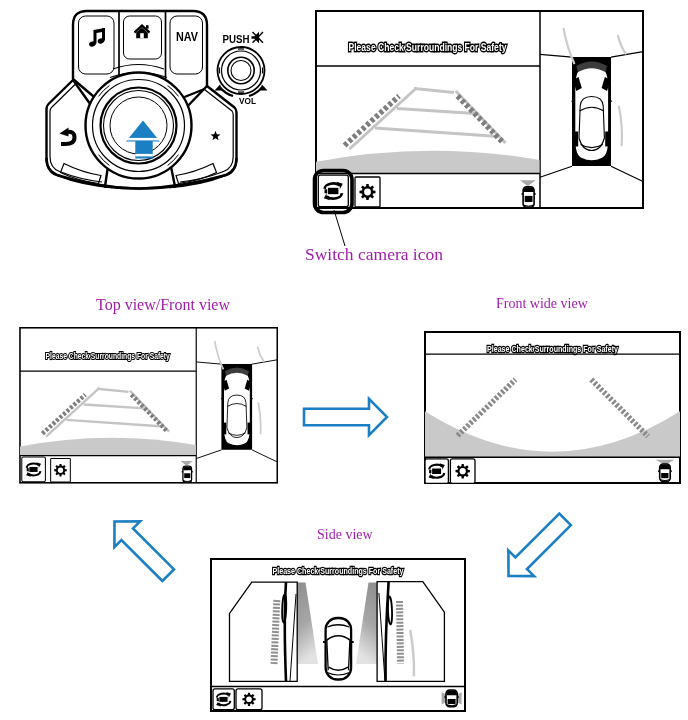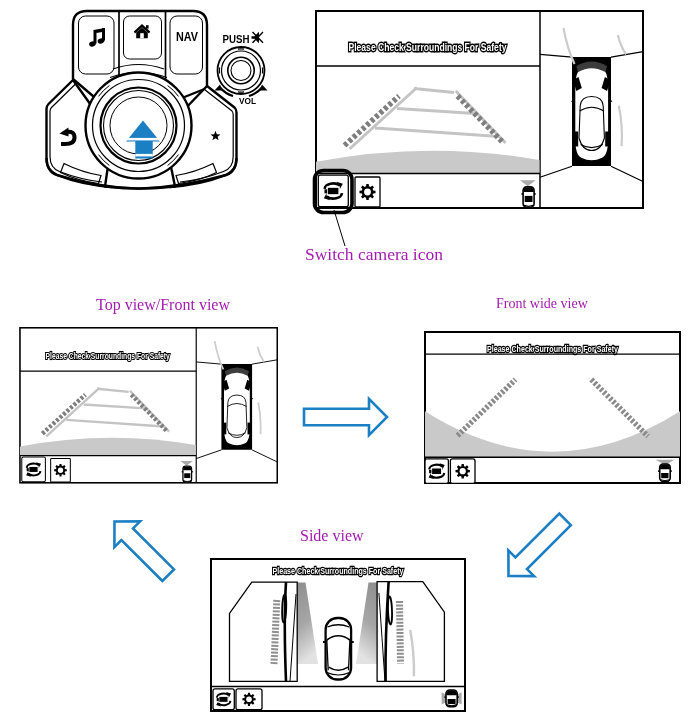--- a/index.html
+++ b/index.html
@@ -214,21 +214,21 @@
     <rect x="237.2" y="142.0" width="7.3" height="5.2" fill="#000"></rect>
     <path d="M236.2,147.9 Q240.9,150.1 245.6,147.9 L245.6,149.3 Q240.9,150.7 236.2,149.3 Z" fill="#000"></path>
     <rect x="234.1" y="139.3" width="1.8" height="1.6" fill="#000"></rect>
     <rect x="246.0" y="139.3" width="1.8" height="1.6" fill="#000"></rect>
 </svg>
 
 <svg class="abs" style="left:290px; top:390px;" width="110" height="60" viewBox="290 390 110 60">
 <polygon points="304.0,408.8 369.0,408.8 369.0,398.8 387.0,417.0 369.0,435.2 369.0,425.2 304.0,425.2" fill="#fff" stroke="#1b7fc4" stroke-width="2.6" stroke-linejoin="miter"></polygon>
 </svg>
 
-<div class="lbl" style="left:300px; top:527px; font-size:16px;">Side view</div>
+<div class="lbl" style="left:317px; top:527px; font-size:14px;">Side view</div>
 
 <svg class="abs" style="left:210px; top:558px;" width="256" height="154" viewBox="0 0 256 154">
 <rect x="1" y="1" width="254" height="152" fill="#fff" stroke="#000" stroke-width="2"></rect>
     <text x="128" y="16" font-size="9.5" font-weight="bold" text-anchor="middle" fill="#fff" stroke="#000" stroke-width="2.6" paint-order="stroke" textLength="131" lengthAdjust="spacingAndGlyphs">Please Check Surroundings For Safety</text>
     <defs>
       <linearGradient id="gwl" x1="0" y1="0" x2="0.22" y2="1">
         <stop offset="0" stop-color="#8e8e8e"></stop>
         <stop offset="0.55" stop-color="#a6a6a6"></stop>
         <stop offset="1" stop-color="#e2e2e2"></stop>
       </linearGradient>

